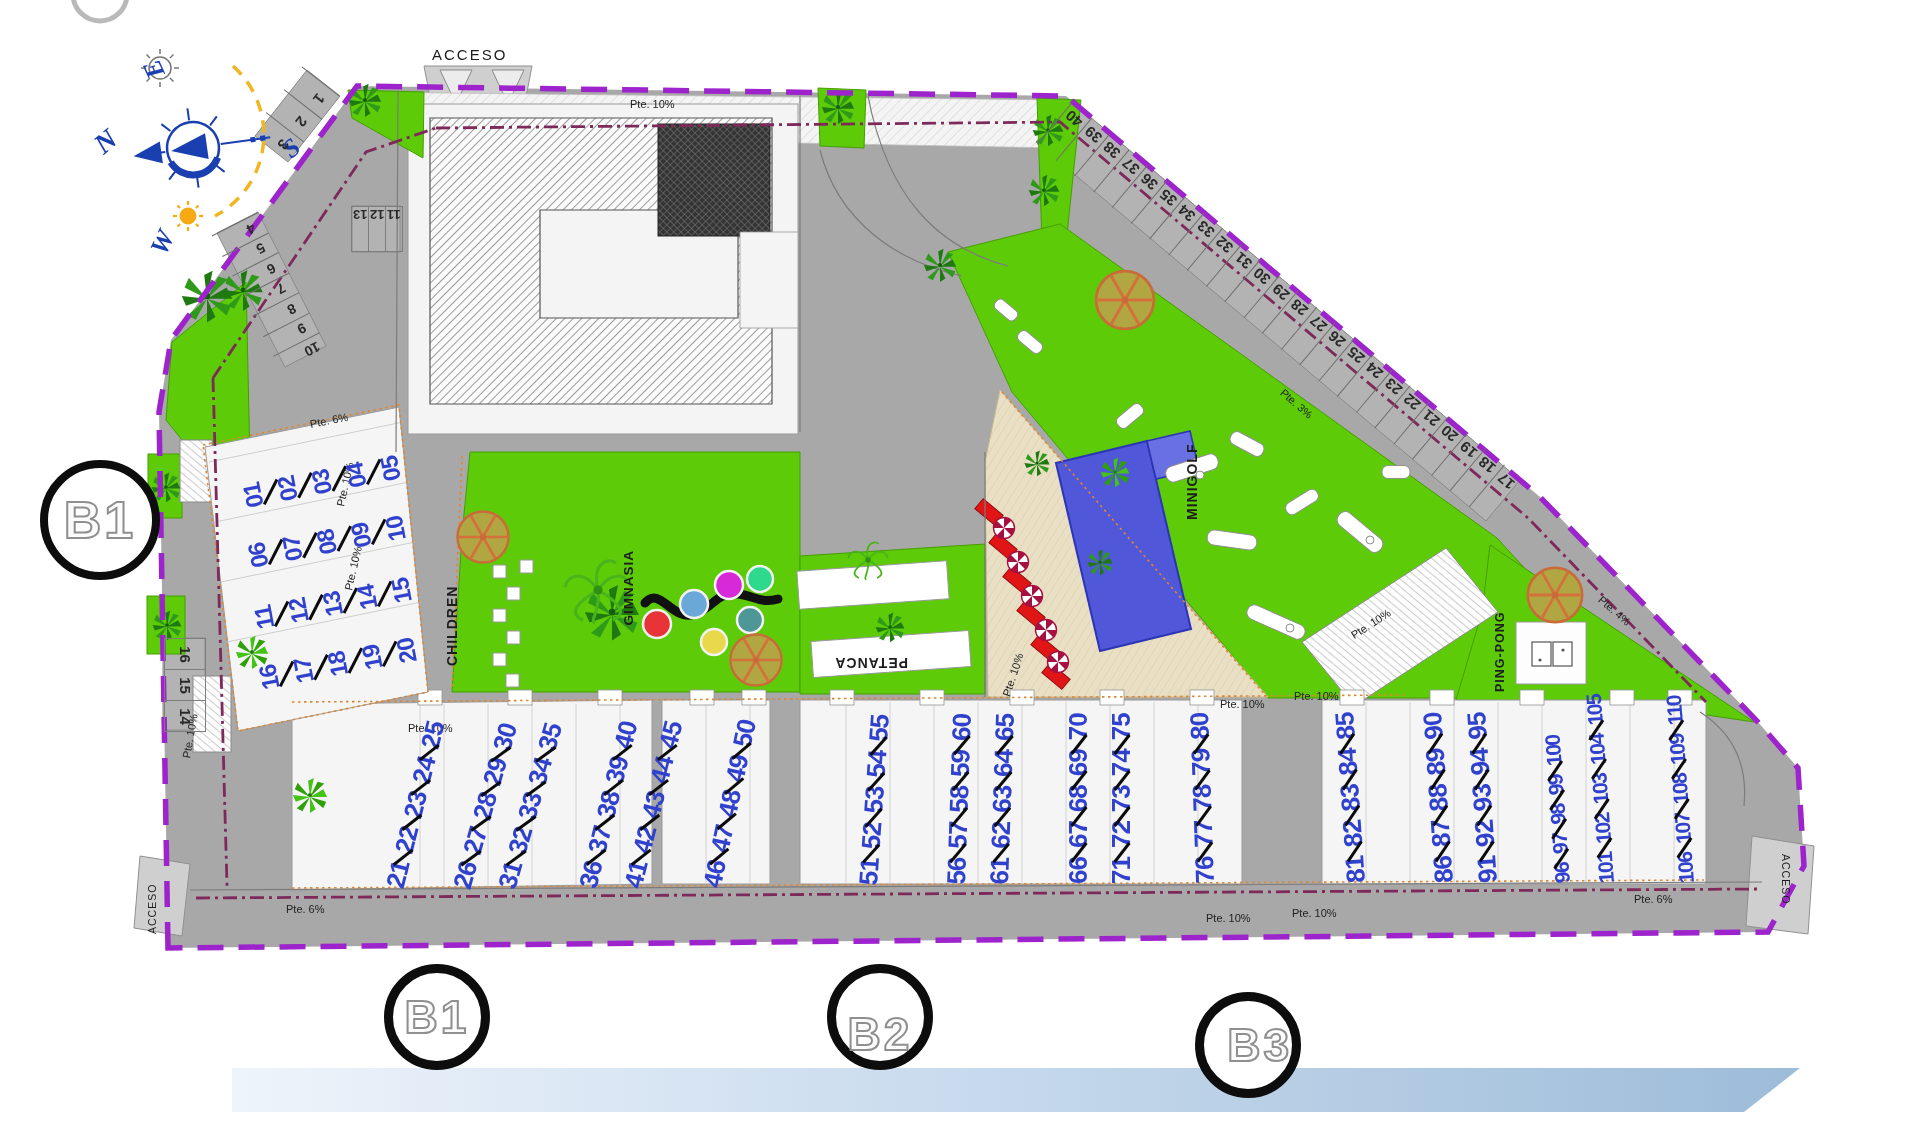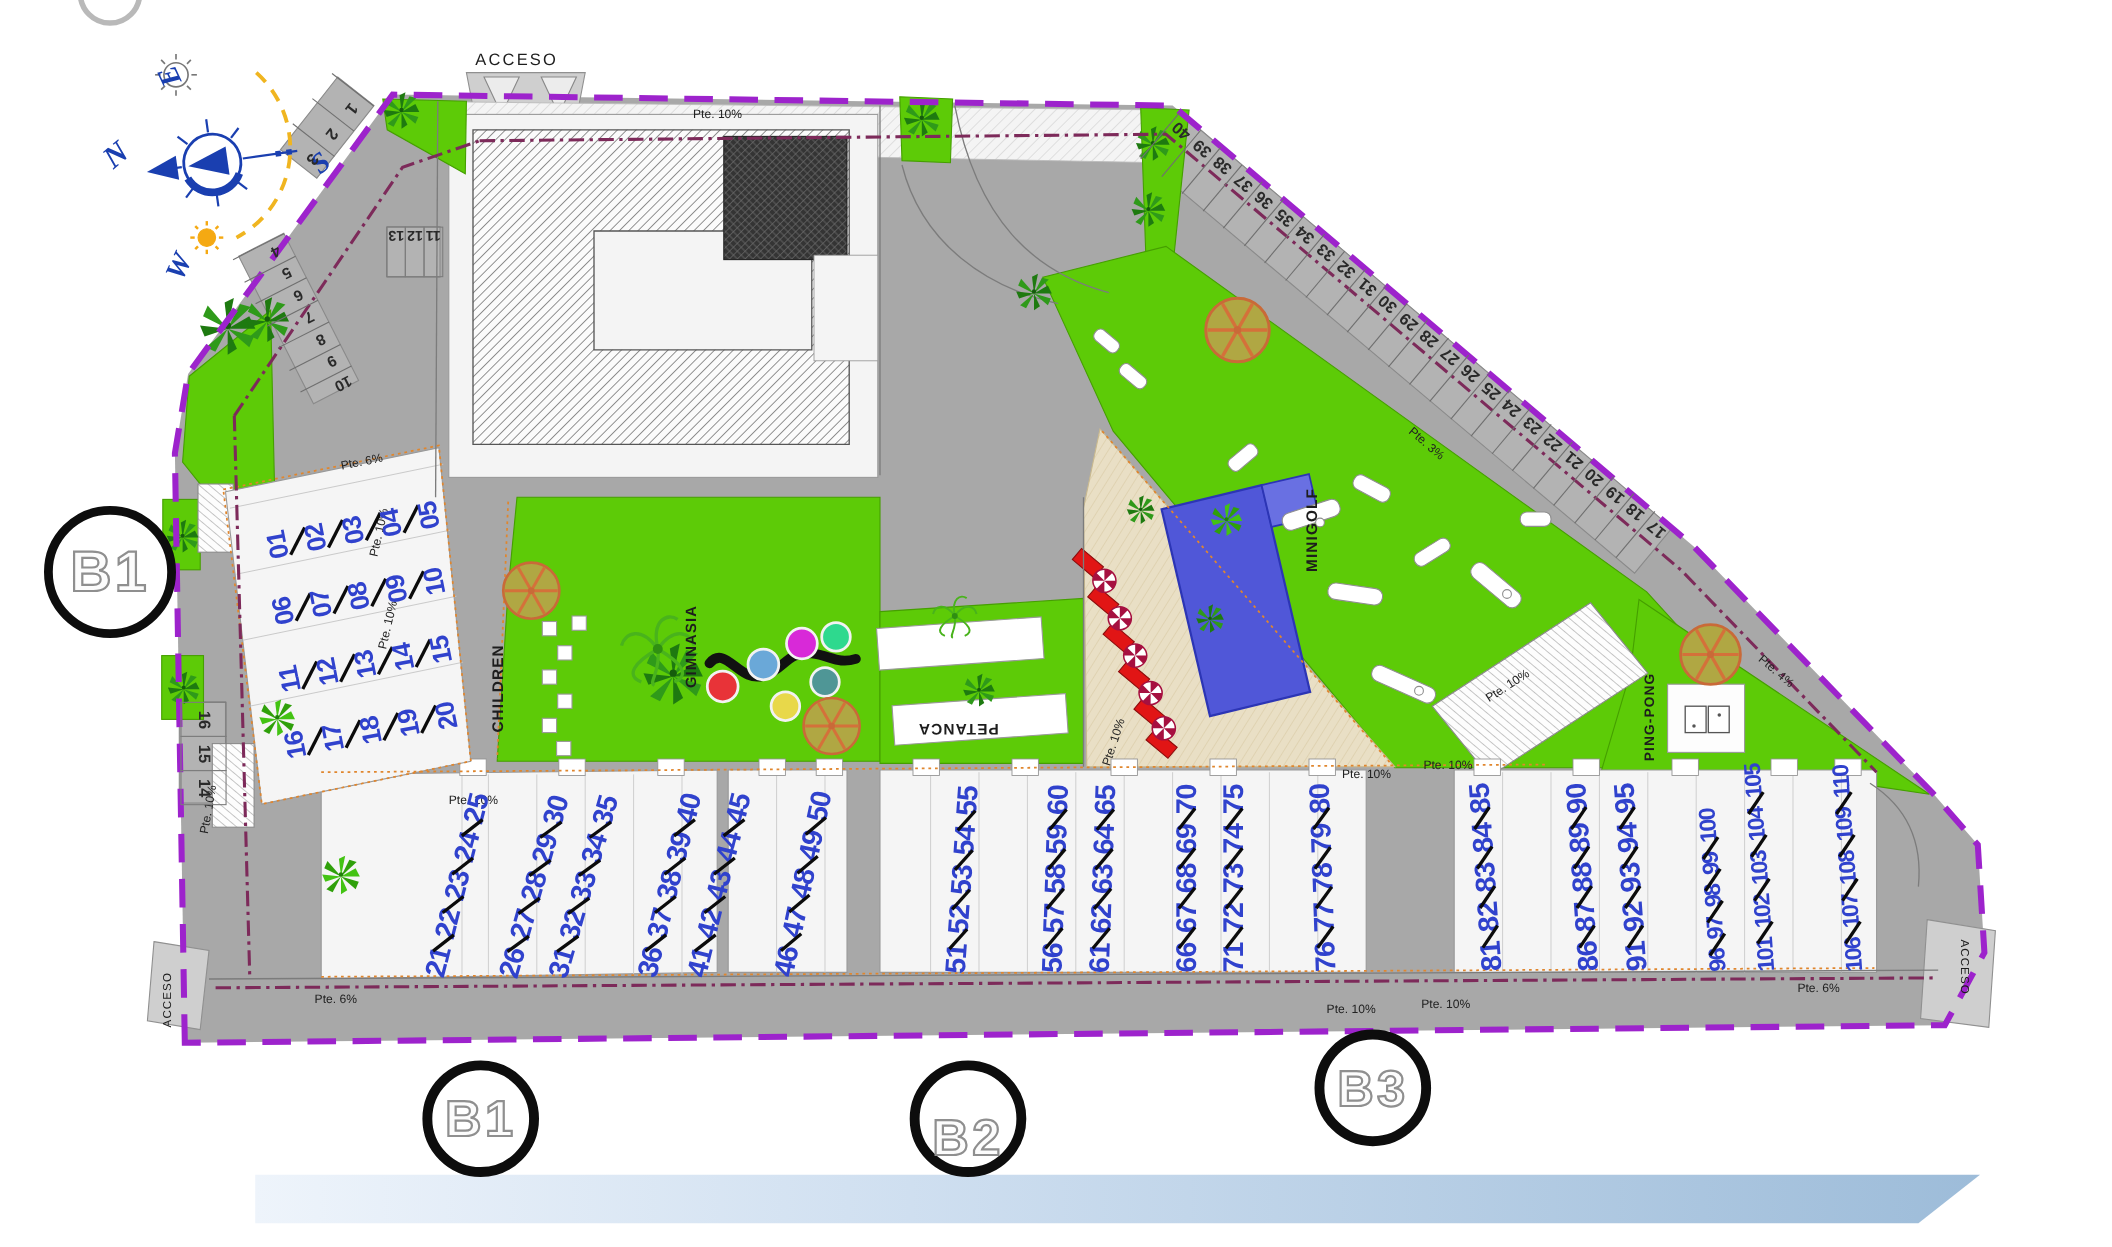--- a/index.html
+++ b/index.html
@@ -31,21 +31,21 @@
   .pg.west{flex-direction:column;}
   .pg.west .pcell{width:40px;height:30px;border:1px solid #7d7d7d;margin-top:-1px;align-items:center;}
   .pg.west b{font-size:15px;transform:rotate(90deg);}
   
   .badge{position:absolute;border-radius:50%;background:#fff;display:flex;align-items:center;justify-content:center;}
   .badge span{font-weight:700;color:#fcfcfc;-webkit-text-stroke:2px #8f8f8f;letter-spacing:3px;}
   .badge.big{left:40px;top:460px;width:104px;height:104px;border:8px solid #0d0d0d;}
   .badge.big span{font-size:52px;}
   .badge.b1{left:384px;top:964px;}
   .badge.b2{left:827px;top:964px;align-items:flex-end;}
-  .badge.b3{left:1195px;top:936px;}
+  .badge.b3{left:1195px;top:992px;justify-content:flex-end;}
   .badge.bot{width:88px;height:88px;border:9px solid #0d0d0d;}
   .badge.bot span{font-size:46px;}
   .serifita{font-family:"Liberation Serif",serif;font-style:italic;}
 </style>
 </head>
 <body>
 
 <div class="stage">
 
 <svg class="base" viewBox="0 0 1920 1134">

